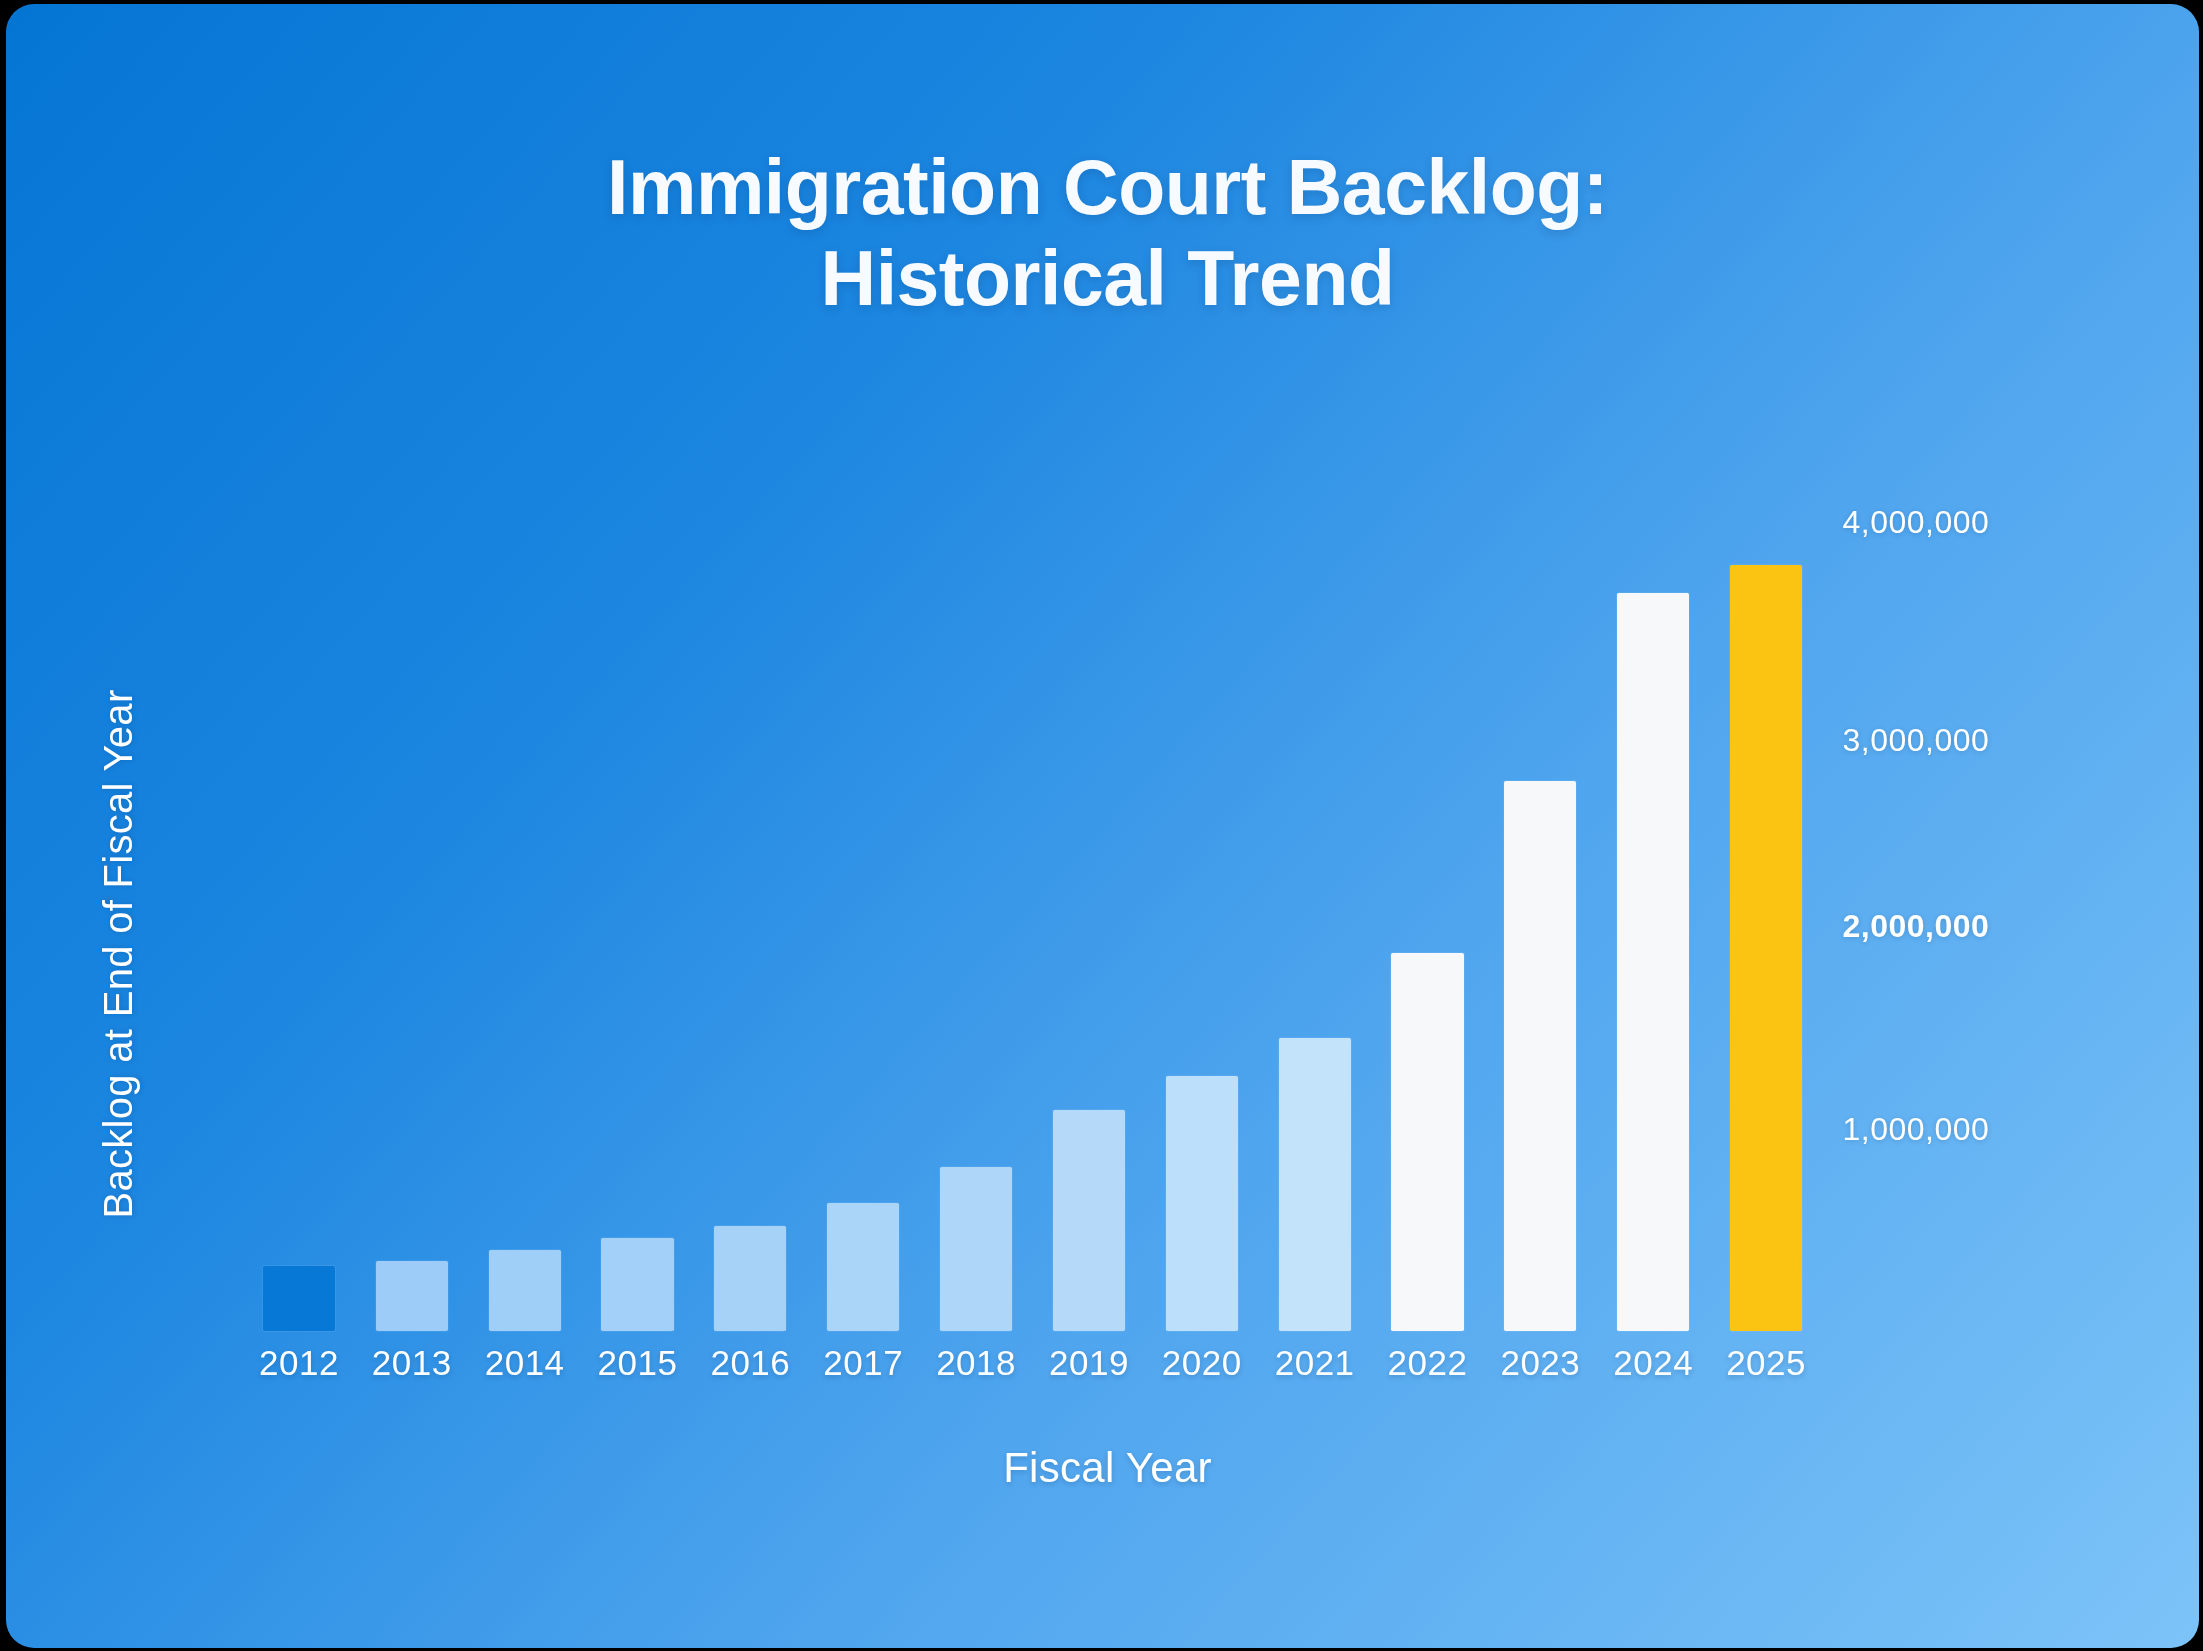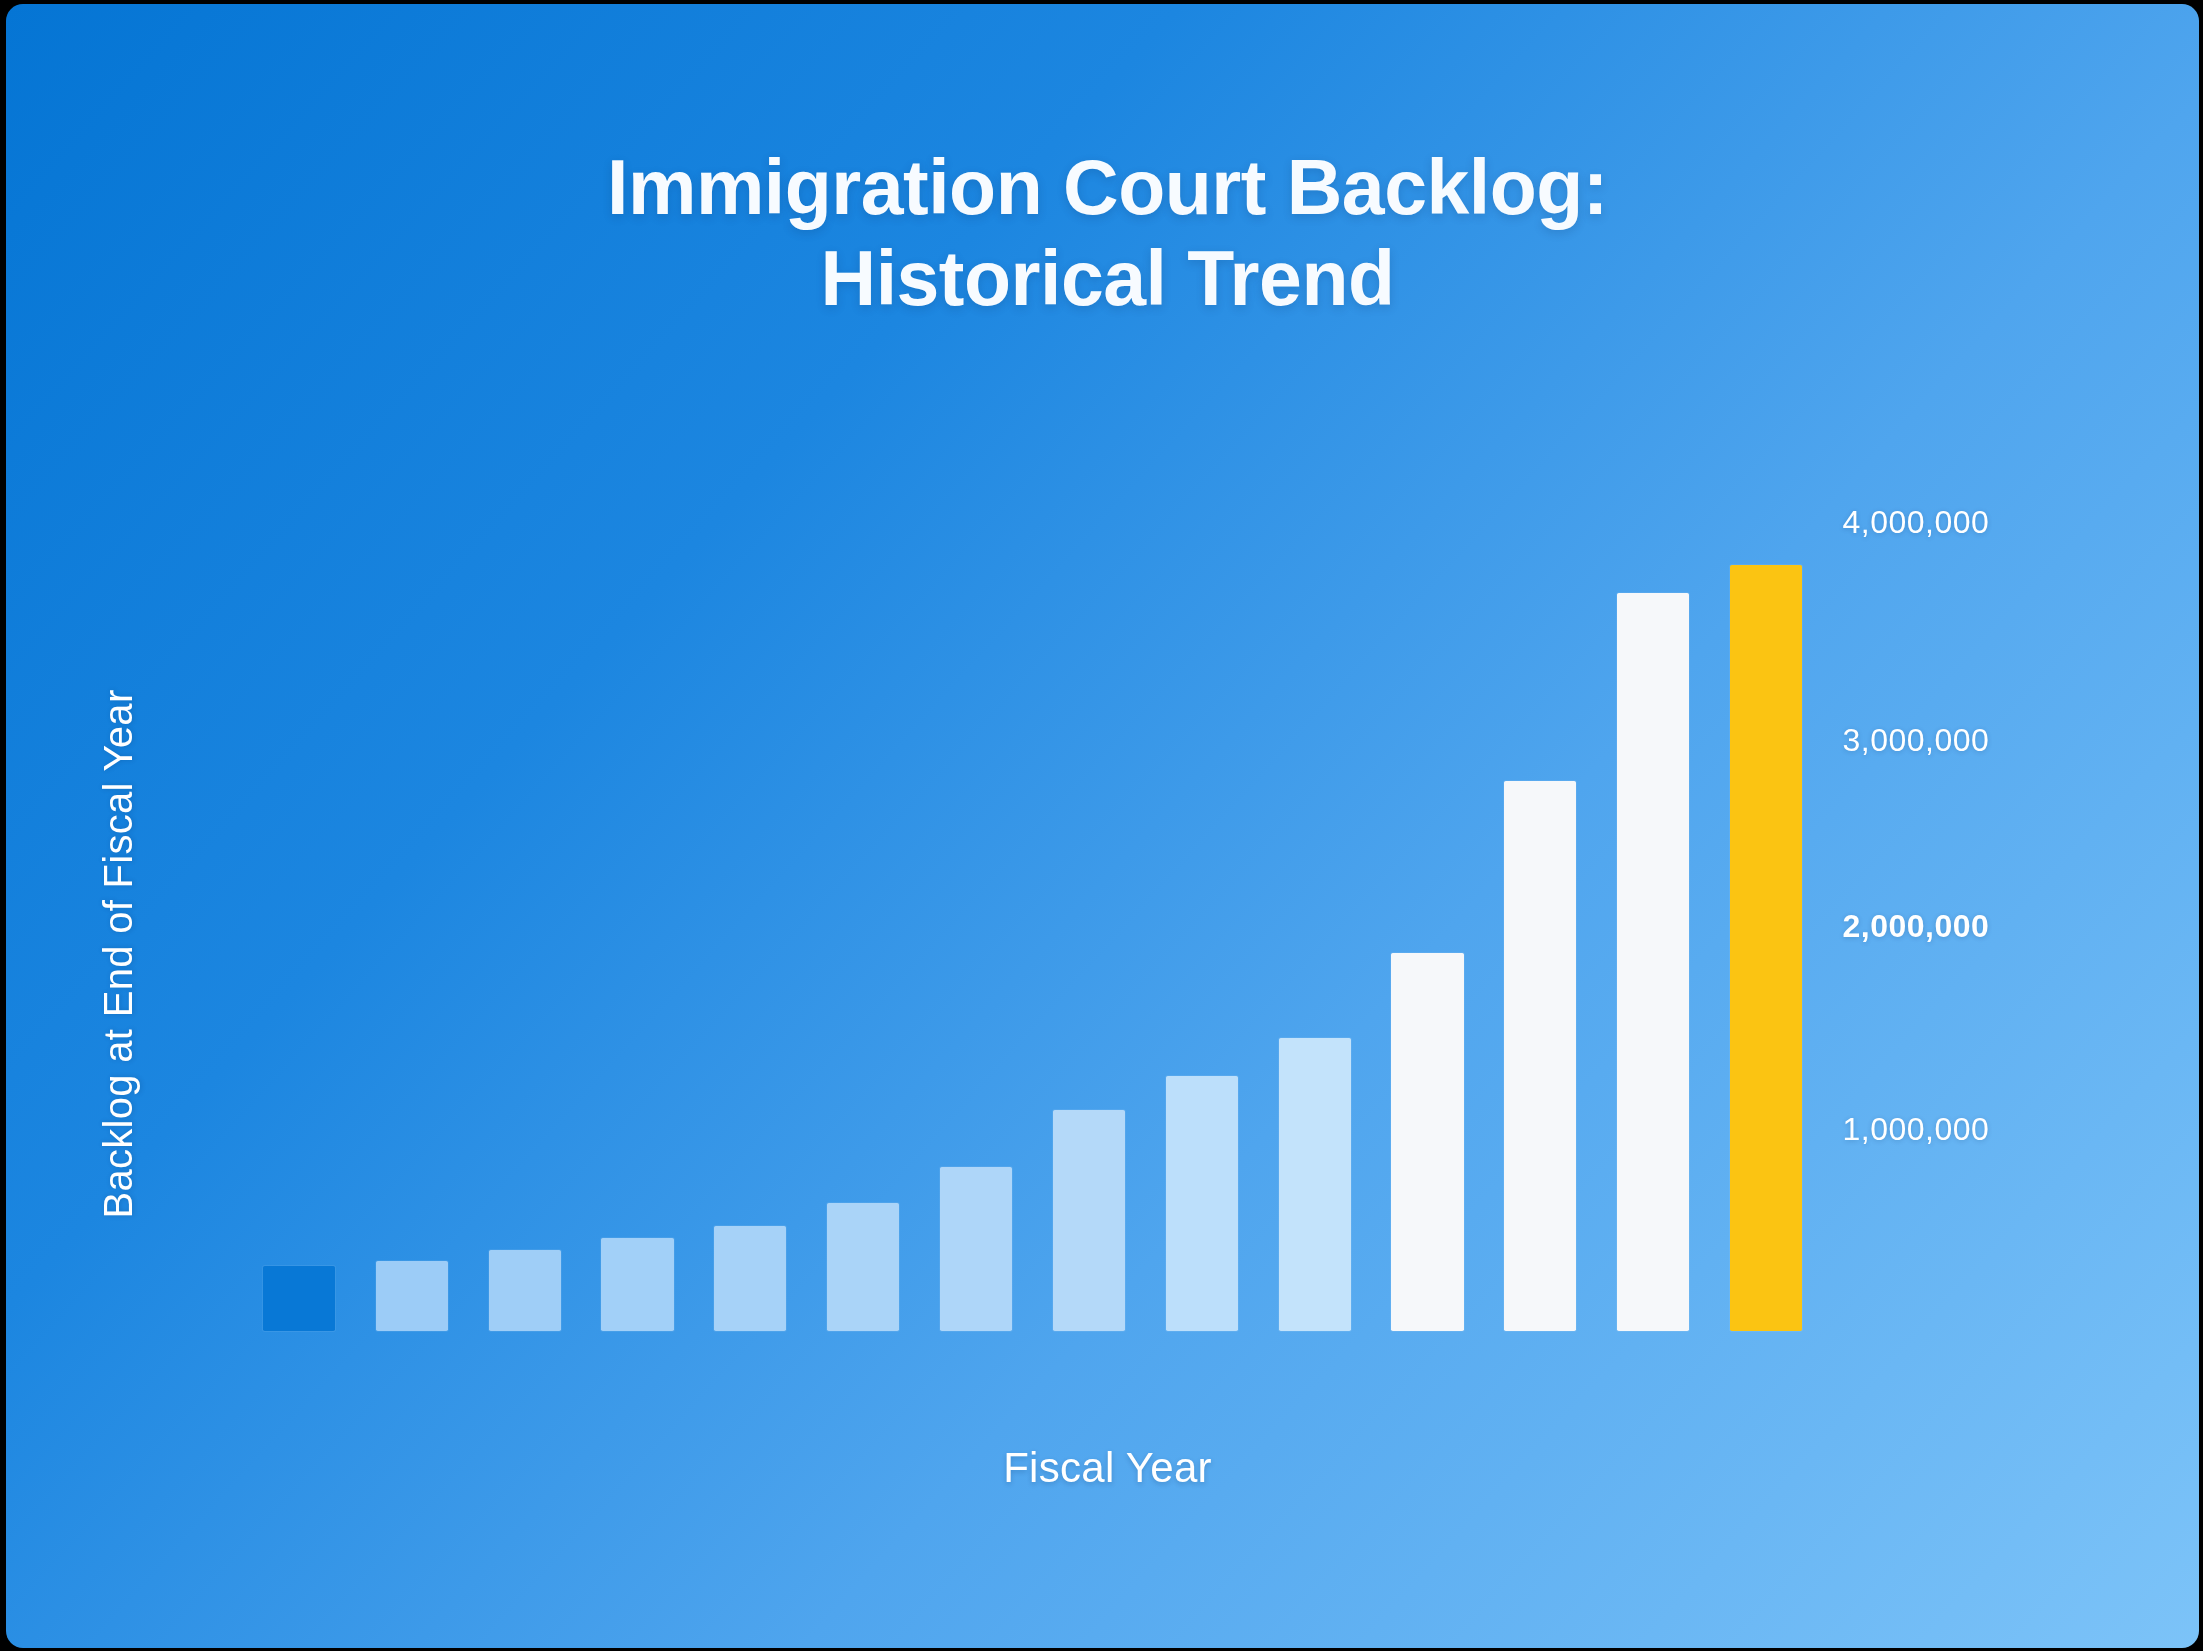--- a/index.html
+++ b/index.html
@@ -22,21 +22,21 @@
     background: #000;
     box-sizing: border-box;
   }
 
   #card {
     position: absolute;
     left: 5.5px;
     top: 3.7px;
     width: 2193px;
     height: 1644px;
-    border-radius: 17px;
+    border-radius: 28px;
     background: linear-gradient(132deg, #0575d4 0%, #1c86e0 32%, #4fa5ee 62%, #7cc3f8 100%);
     overflow: hidden;
   }
 
   
   #title-block {
     position: absolute;
     left: 0;
     top: 138px;
     width: 2204px;
@@ -206,20 +206,36 @@
         </div>
     </div>
 
     <div id="y-ticks">
         <div class="y-tick" style="top: 1125px;">1,000,000</div>
         <div class="y-tick" style="top: 922px; font-weight: bold;">2,000,000</div>
         <div class="y-tick" style="top: 720px; margin-top: 16px;">3,000,000</div>
         <div class="y-tick" style="top: 518px;">4,000,000</div>
       </div>
 
+    <div id="x-ticks">
+        <div class="x-tick">2012</div>
+        <div class="x-tick">2013</div>
+        <div class="x-tick">2014</div>
+        <div class="x-tick">2015</div>
+        <div class="x-tick">2016</div>
+        <div class="x-tick">2017</div>
+        <div class="x-tick">2018</div>
+        <div class="x-tick">2019</div>
+        <div class="x-tick">2020</div>
+        <div class="x-tick">2021</div>
+        <div class="x-tick">2022</div>
+        <div class="x-tick">2023</div>
+        <div class="x-tick">2024</div>
+        <div class="x-tick">2025</div>
+      </div>
 
     <div id="y-axis-title">Backlog at End of Fiscal Year</div>
 
     <div id="x-axis-title">Fiscal Year</div>
 
   </div>
 </div>
 
 
 </body></html>

